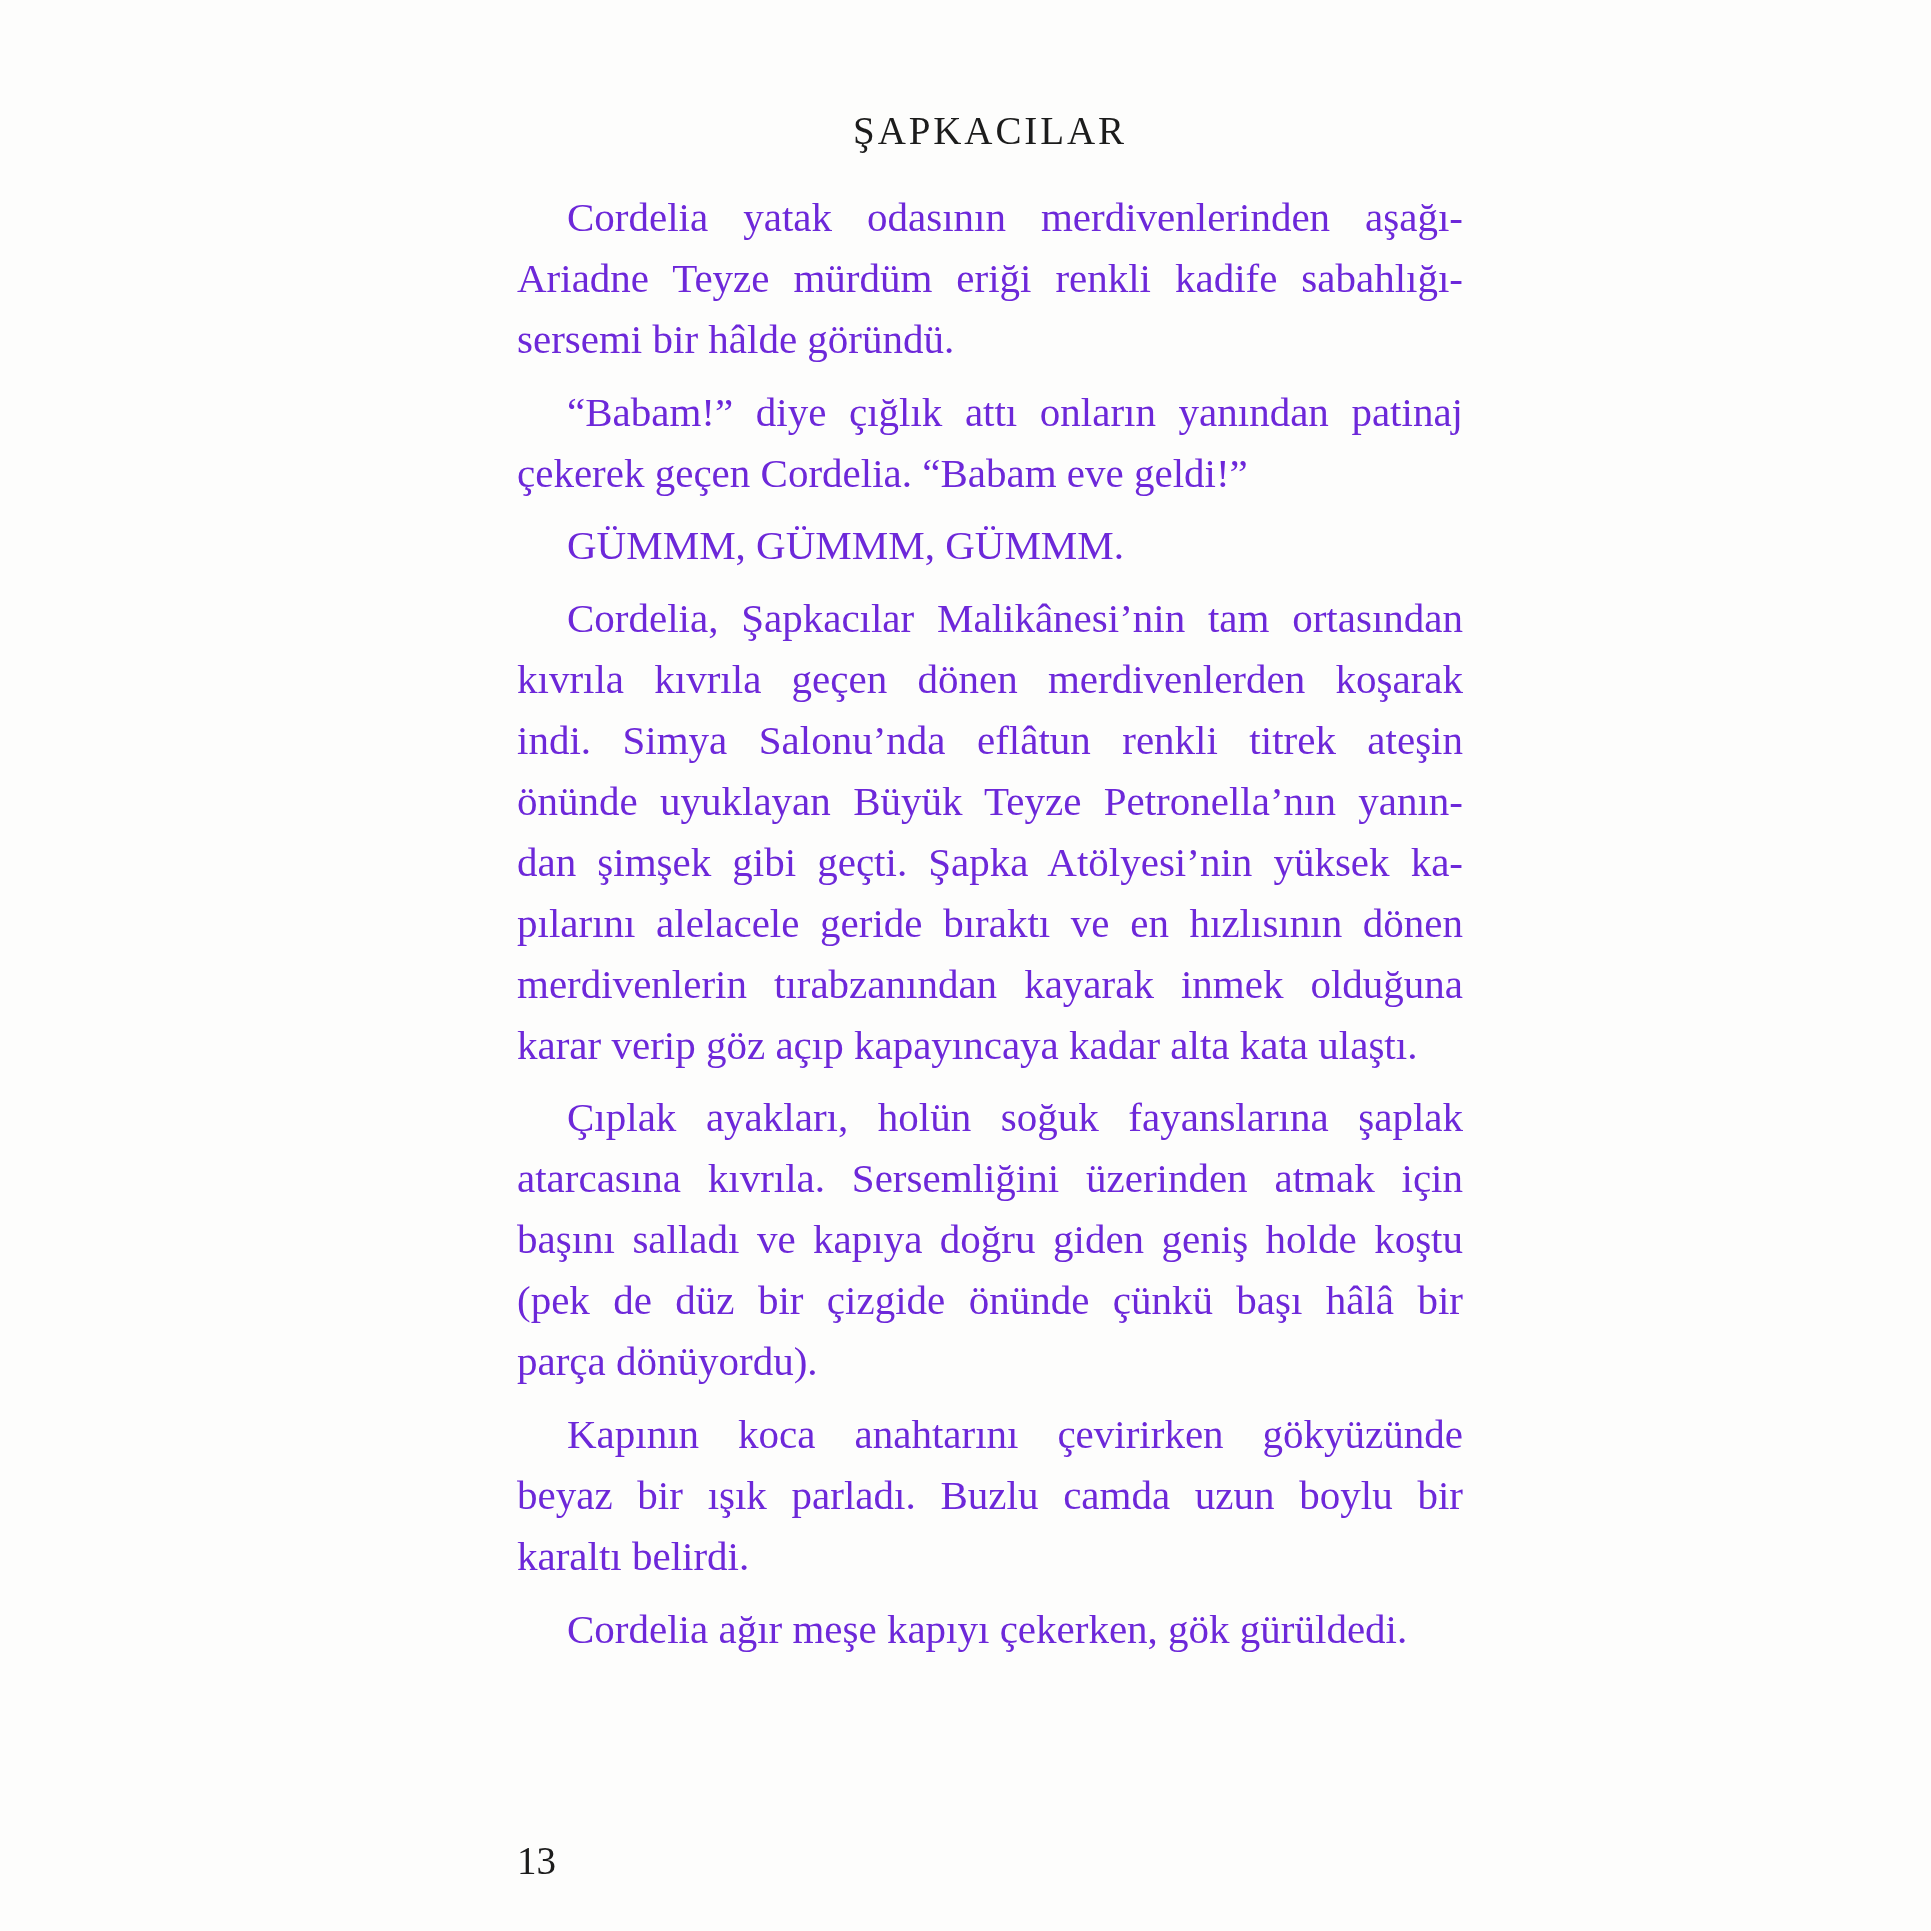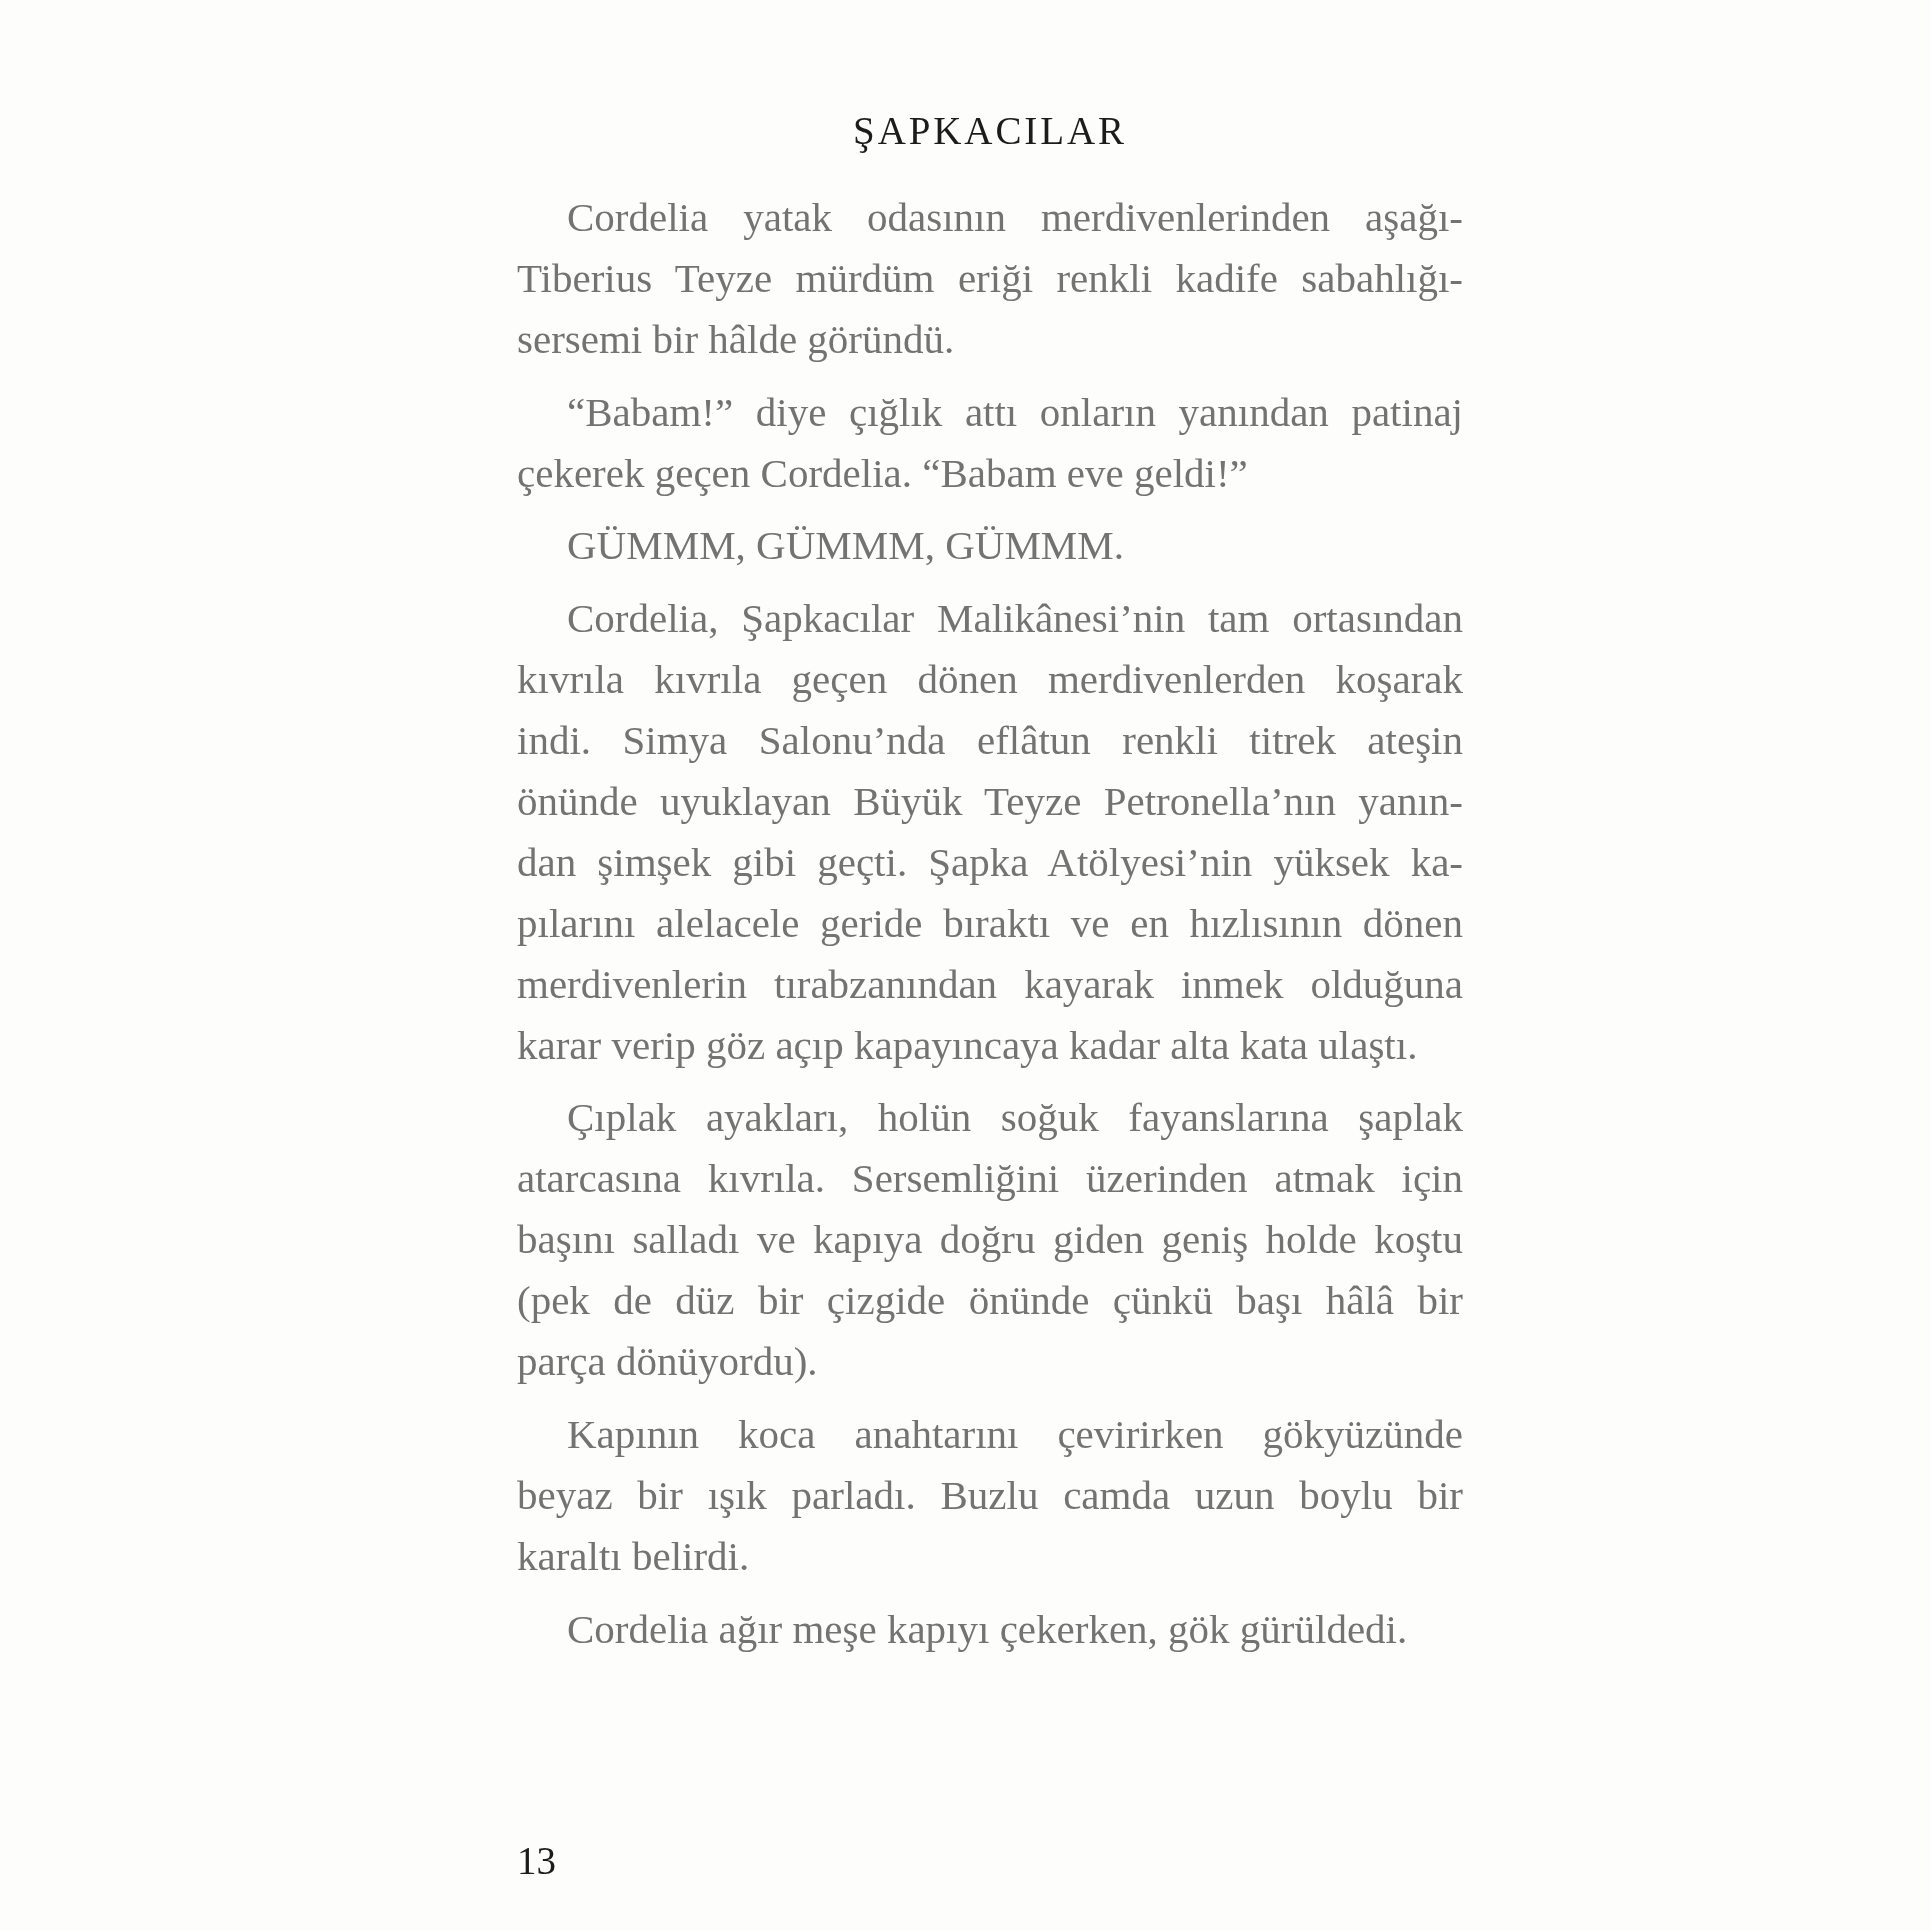--- a/index.html
+++ b/index.html
@@ -31,21 +31,21 @@
     letter-spacing: 2.9px;
     color: #1c1c1c;
   }
   .body-text {
     position: absolute;
     top: 172px;
     left: 517px;
     width: 946px;
     font-size: 41px;
     line-height: 61px;
-    color: #737373;
+    color: #6d28d9;
   }
   .para + .para {
     margin-top: 11.6px;
   }
   .line {
     text-align: justify;
     -moz-text-align-last: justify;
     text-align-last: justify;
     overflow: hidden;
     white-space: nowrap;
@@ -69,21 +69,21 @@
 </style>
 </head>
 <body>
 
 <div class="page">
   <div class="running-head">ŞAPKACILAR</div>
 
   <div class="body-text" id="body-text">
       <div class="para">
         <div class="line para-first">Cordelia yatak odasının merdivenlerinden aşağı-</div>
-        <div class="line">Tiberius Teyze mürdüm eriği renkli kadife sabahlığı-</div>
+        <div class="line">Ariadne Teyze mürdüm eriği renkli kadife sabahlığı-</div>
         <div class="line para-last">sersemi bir hâlde göründü.</div>
       </div>
       <div class="para">
         <div class="line para-first">“Babam!” diye çığlık attı onların yanından patinaj</div>
         <div class="line para-last">çekerek geçen Cordelia. “Babam eve geldi!”</div>
       </div>
       <div class="para">
         <div class="line para-first para-last">GÜMMM, GÜMMM, GÜMMM.</div>
       </div>
       <div class="para">

